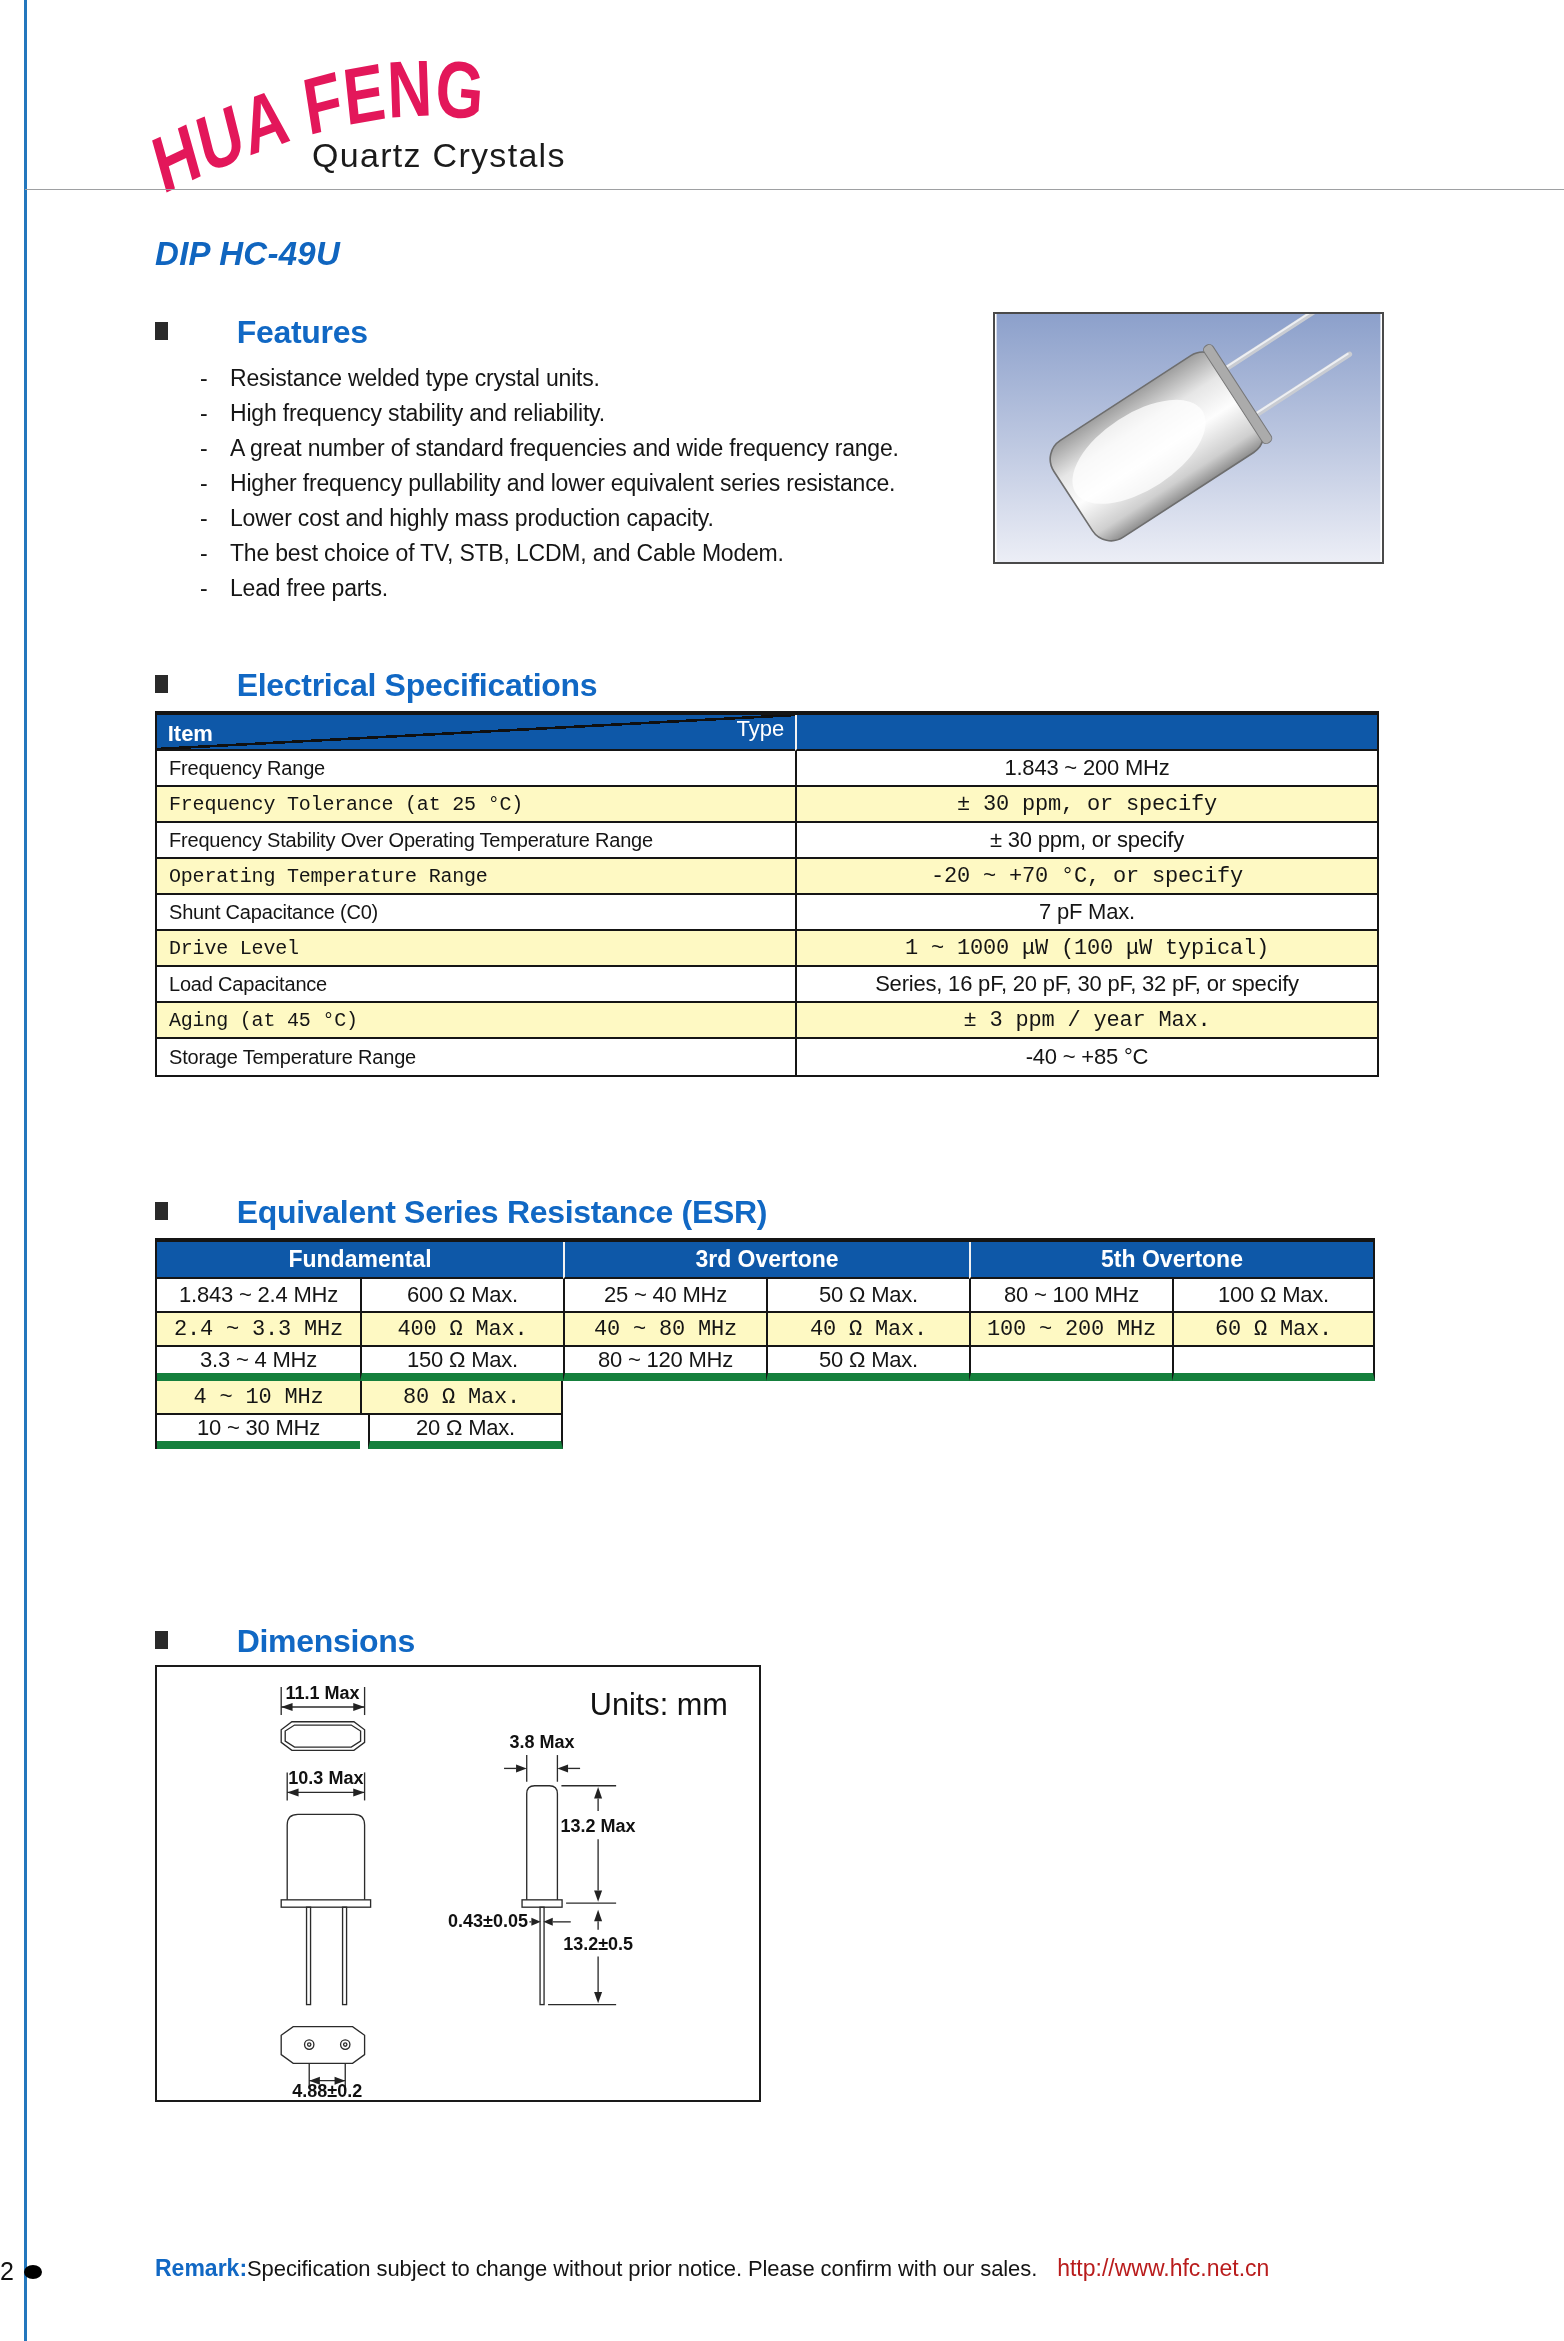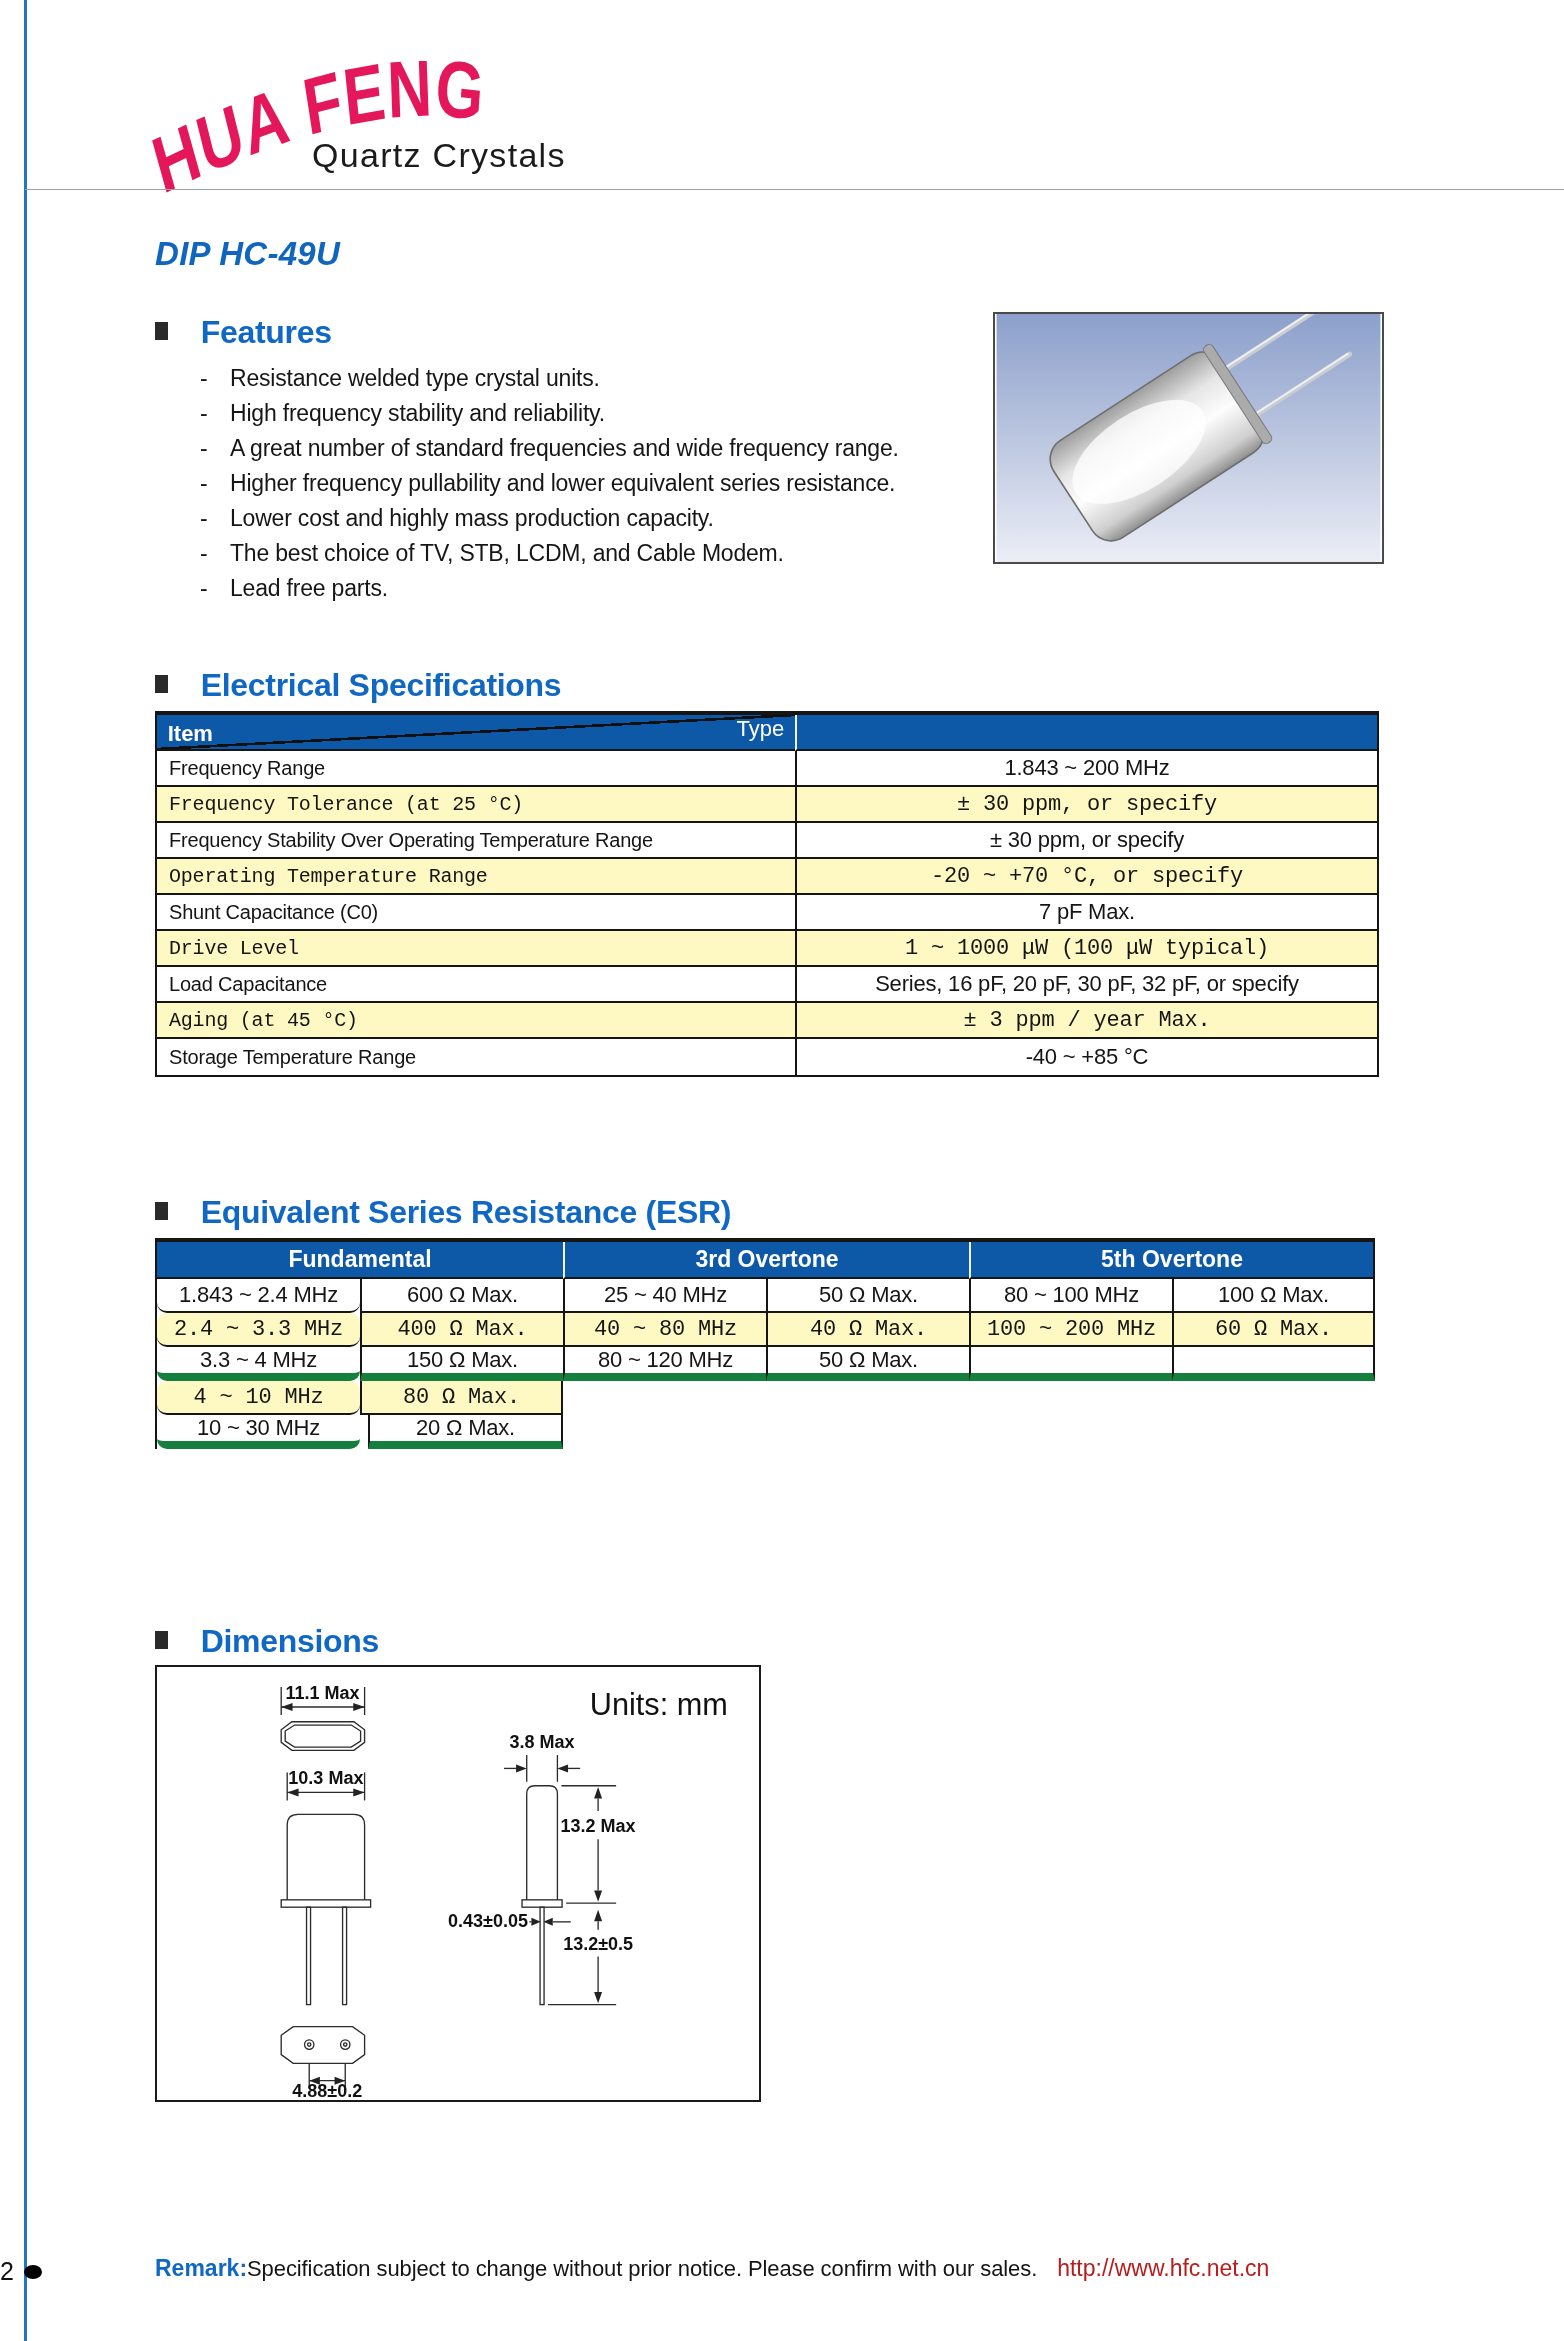--- a/index.html
+++ b/index.html
@@ -8,21 +8,21 @@
     font-family:"Liberation Sans","DejaVu Sans",sans-serif;color:#151515;
   }
   
   .accent-line{position:absolute;left:24px;top:0;width:2.7px;height:2342px;background:#2377BD;}
   
   .logo-svg{position:absolute;left:150px;top:61px;width:374px;height:147px;}
   .tagline{position:absolute;left:312px;top:136px;font-size:34px;letter-spacing:1.3px;color:#1b1b1b;}
   .header-rule{position:absolute;left:25px;right:0;top:189px;height:1.3px;background:#9EA0A2;}
   .page-title{position:absolute;left:155px;top:235px;font-size:33px;font-weight:bold;font-style:italic;color:#1065BF;letter-spacing:0.3px;}
   
-  .sec{position:absolute;left:155px;display:flex;align-items:flex-start;}
+  .sec{position:absolute;left:155px;display:flex;align-items:flex-start;gap:36px;}
   .sq{width:12.7px;height:18px;background:#2A2A2A;margin-top:6.7px;flex:none;}
   .sec .h{margin-left:33px;font-size:32px;font-weight:bold;color:#1168C4;letter-spacing:-0.3px;line-height:1.1;}
   
   .feat-list{position:absolute;left:155px;top:361px;}
   .fi{display:flex;height:35px;align-items:center;font-size:23px;letter-spacing:-0.2px;color:#161616;}
   .fi .dash{padding-left:45px;width:30px;flex:none;}
   
   .photo{position:absolute;left:993px;top:312px;width:391px;height:252px;border:2px solid #4A4A4A;box-sizing:border-box;}
   .photo svg{display:block;width:100%;height:100%;}
   
@@ -41,21 +41,21 @@
   .gray{background:#fef9c3;font-family:Liberation Mono, monospace;}
   
   .esr-table{position:absolute;left:155px;top:1238px;display:grid;
     grid-template-columns:repeat(6,203px);grid-template-rows:37px repeat(5,34px);
     border-top:4.7px solid #151515;border-left:2.7px solid #151515;}
   .esr-th{grid-column:span 2;background:#0E58A8;color:#fff;font-weight:bold;font-size:23px;
     display:flex;align-items:center;justify-content:center;border-bottom:2px solid #151515;}
   .esr-th.mid{border-left:2px solid #f2f2f2;}
   .esr-th.end{border-right:2.7px solid #151515;}
   .esr-td{display:flex;align-items:center;justify-content:center;font-size:22px;letter-spacing:-0.2px;border-bottom:2px solid #151515;border-left:2px solid #151515;}
-  .esr-td.c1{border-left:none;border-radius:10px;}
+  .esr-td.c1{border-left:none;}
   .esr-td.end{border-right:2.7px solid #151515;}
   .esr-td.thick{border-bottom:8px solid #15803d;}
   
   .dims-box{position:absolute;left:155px;top:1665px;width:606px;height:437px;border:2px solid #1a1a1a;box-sizing:border-box;}
   .dims-box svg{display:block;width:100%;height:100%;}
   .ln{stroke:#2b2b2b;stroke-width:2;fill:none;}
   .ar{fill:#222;stroke:none;}
   .dimtxt{font-family:"Liberation Sans","DejaVu Sans",sans-serif;font-size:27px;font-weight:600;fill:#111;}
   .unitstxt{font-family:"Liberation Sans","DejaVu Sans",sans-serif;font-size:46px;fill:#111;}
   

